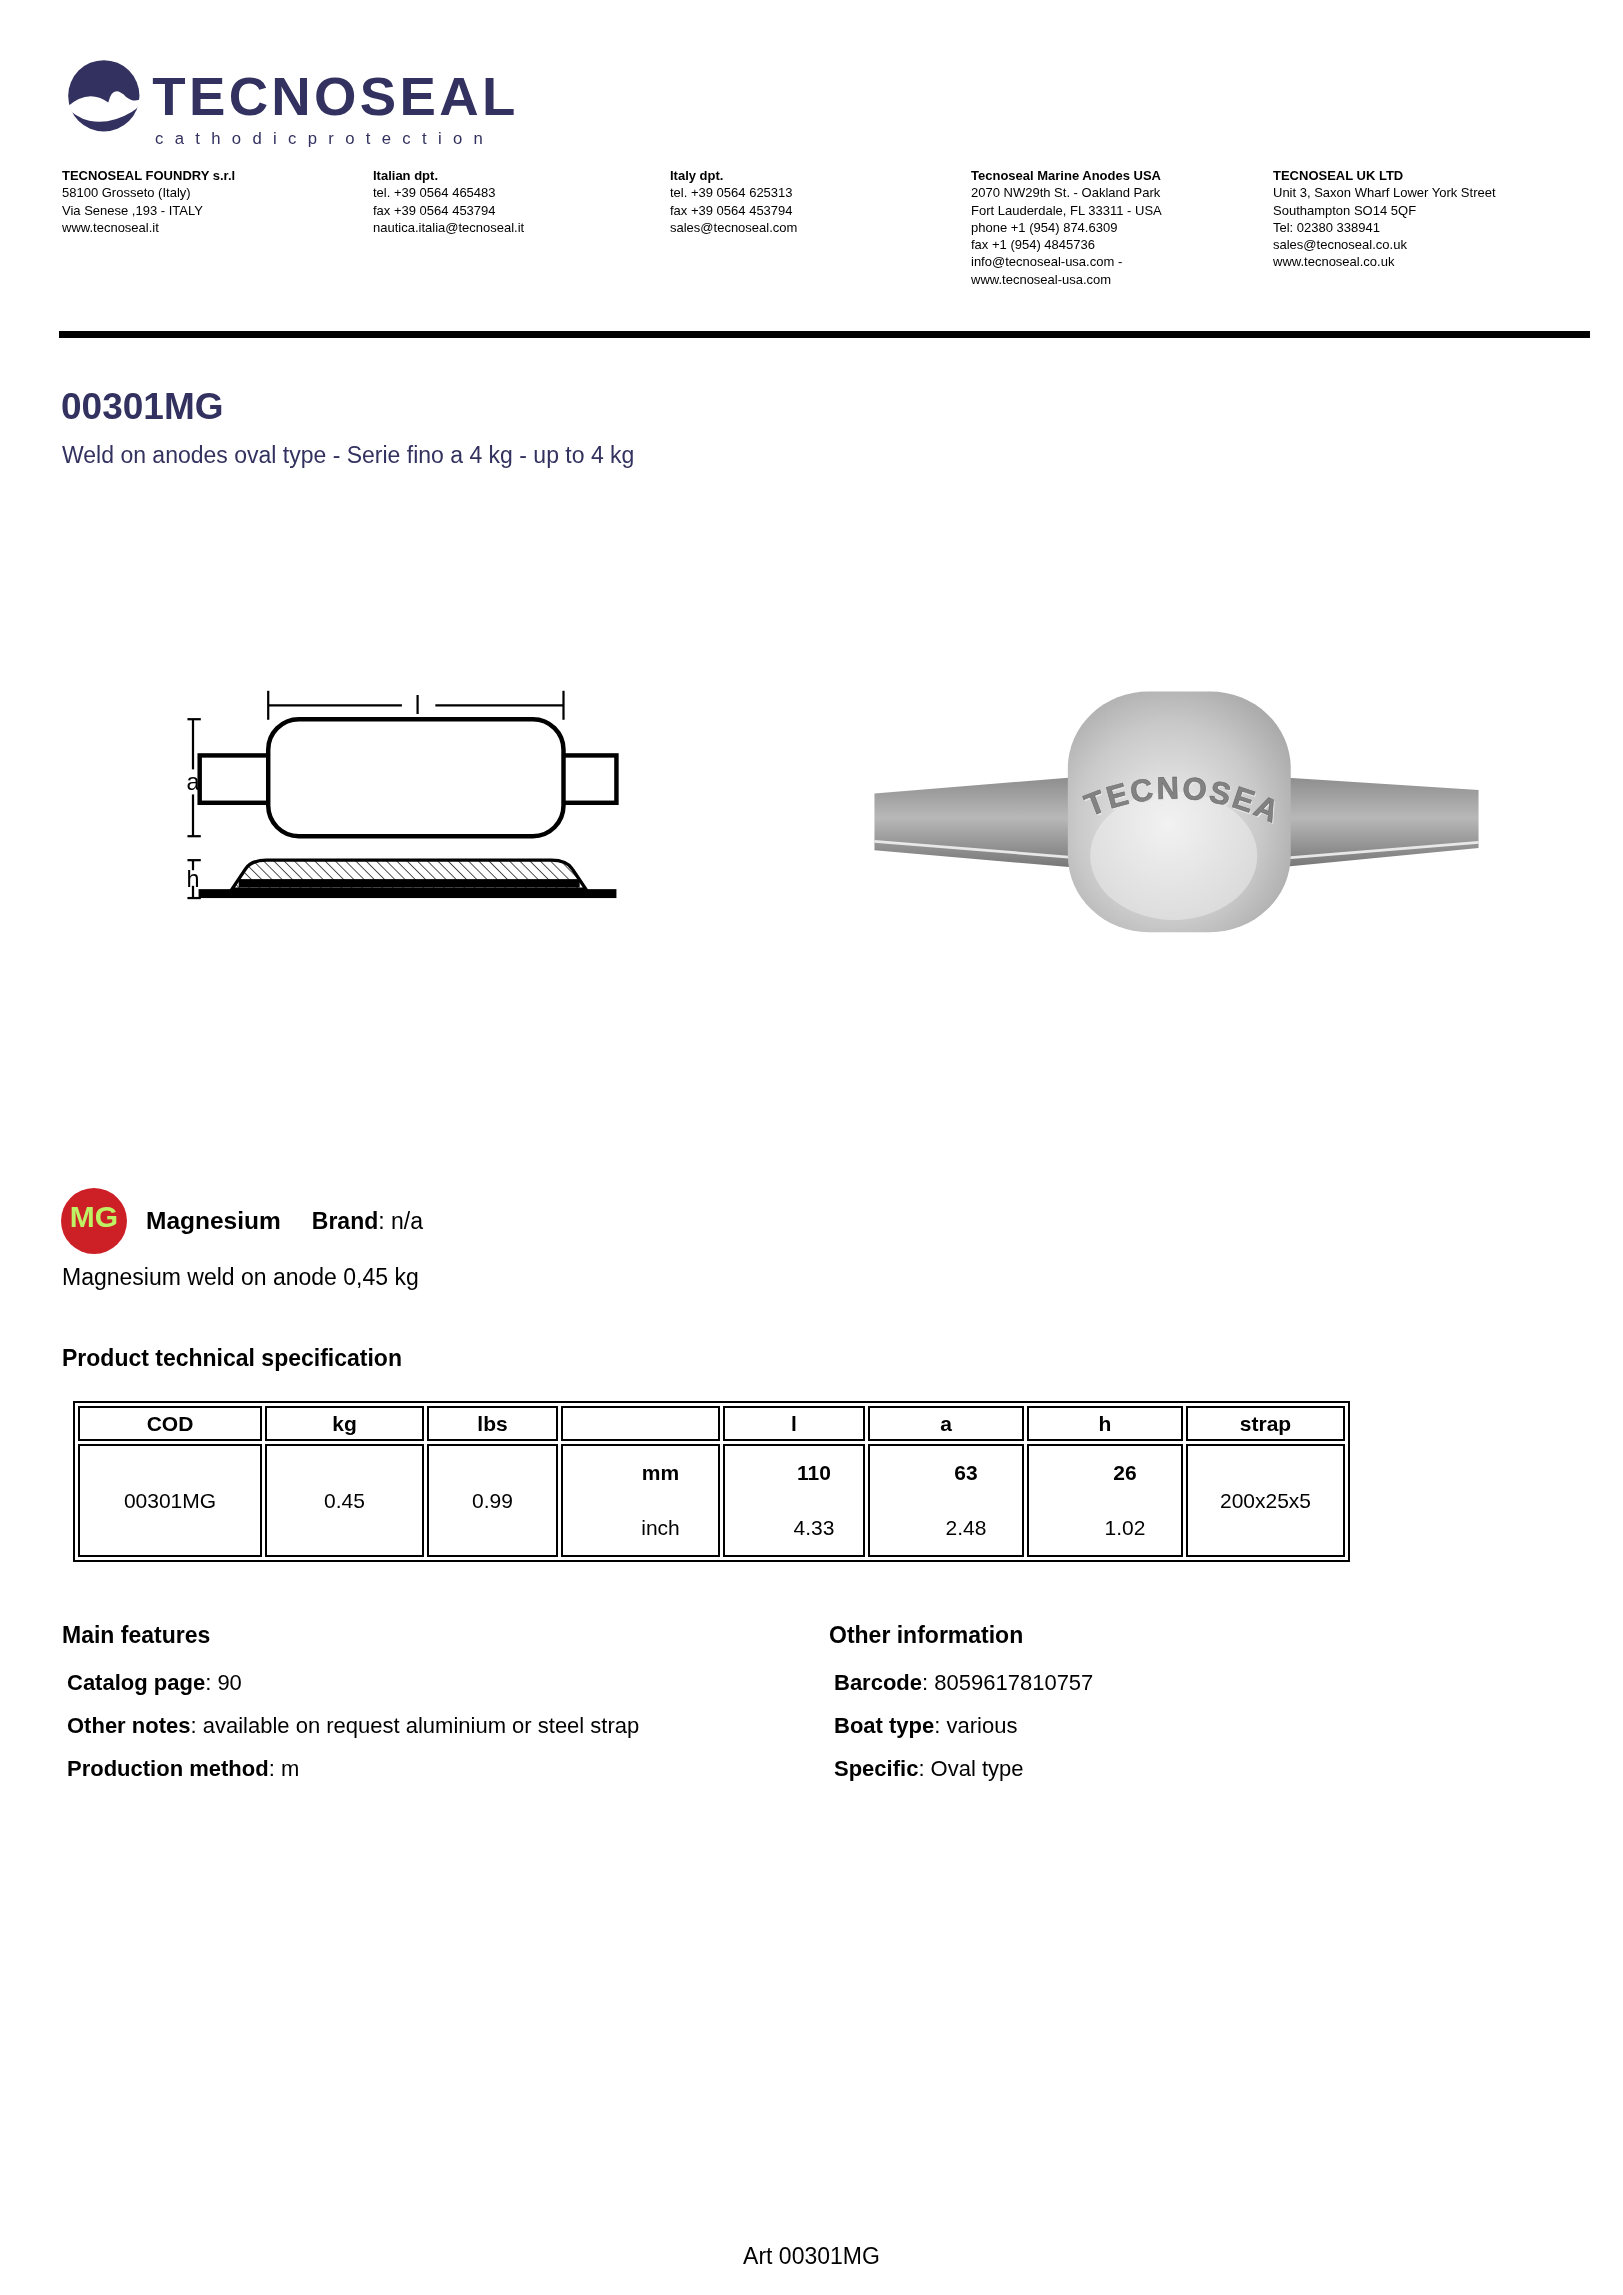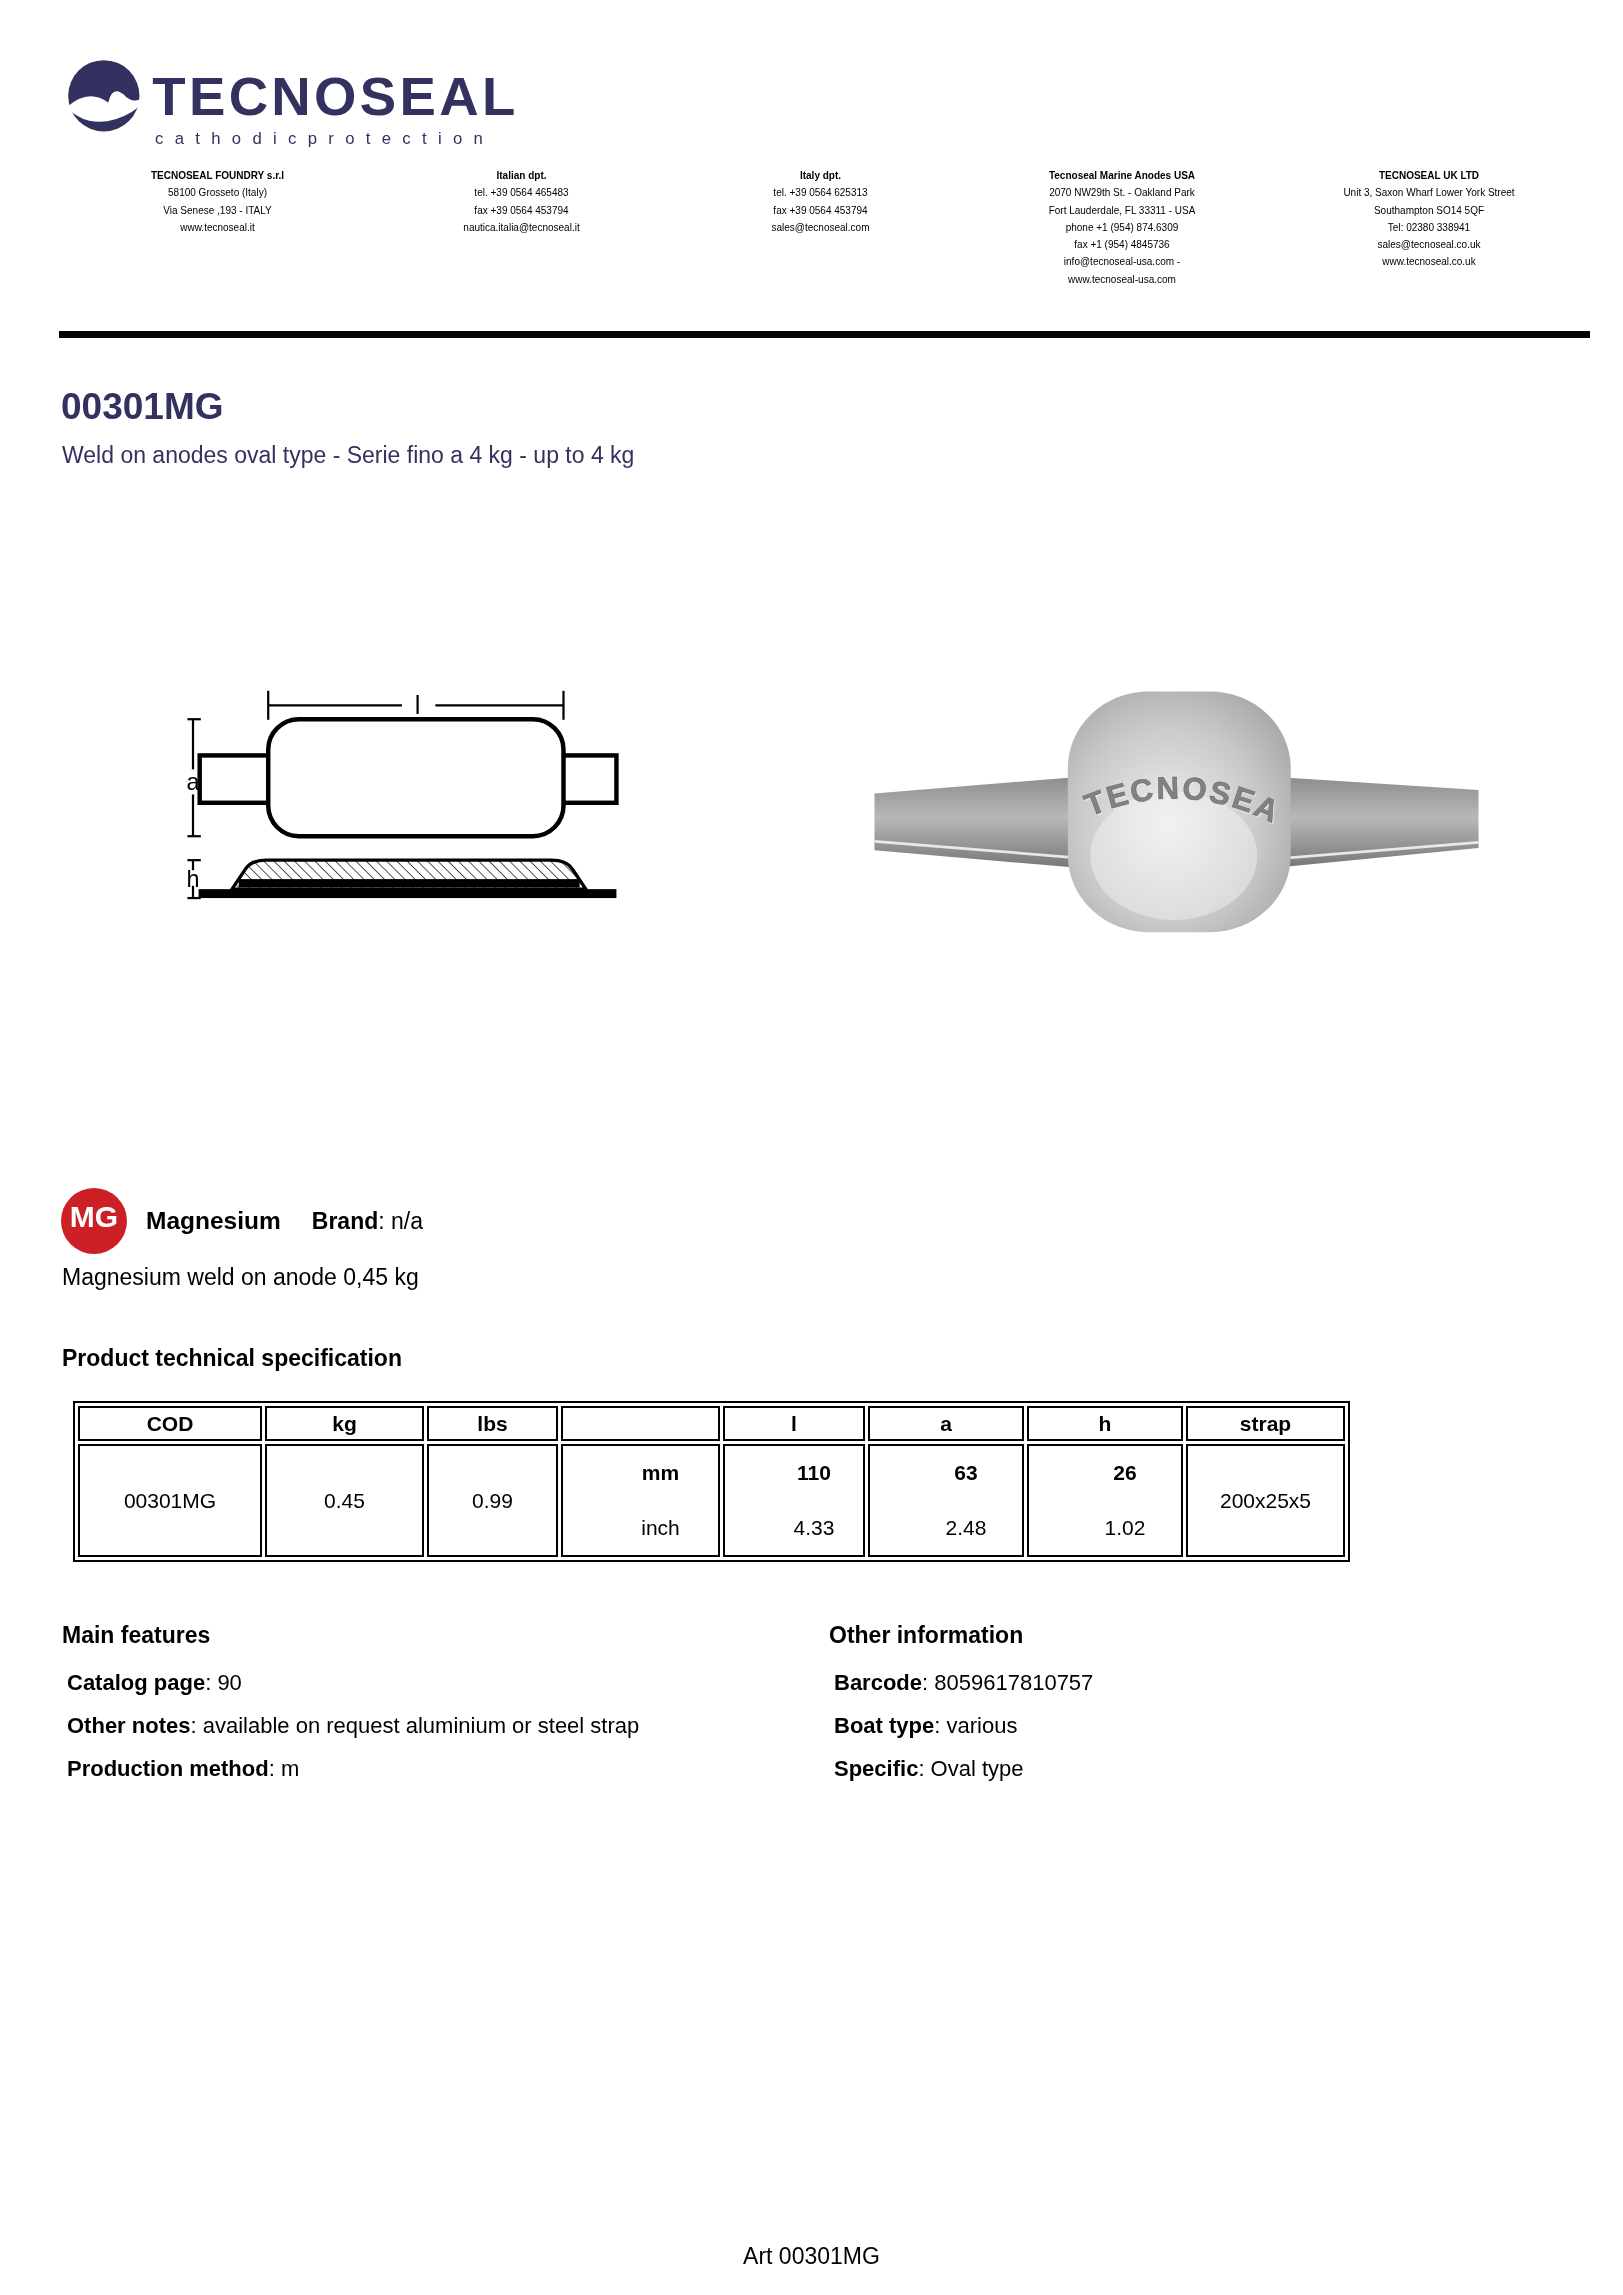--- a/index.html
+++ b/index.html
@@ -8,33 +8,33 @@
   }
   *{box-sizing:border-box;}
   html,body{margin:0;padding:0;}
   body{
     width:1623px;height:2295px;position:relative;background:#ffffff;
     font-family:"Liberation Sans","DejaVu Sans",sans-serif;color:#000;
   }
   
   .logo{position:absolute;left:60px;top:49px;}
   .info-row{position:absolute;left:62px;top:167px;display:flex;width:1528px;}
-  .info-col{font-size:10px;line-height:17.3px;text-align:center;}
+  .info-col{font-size:13px;line-height:17.3px;}
   .info-col .t{font-weight:bold;}
   .c0{width:311px;} .c1{width:297px;} .c2{width:301px;} .c3{width:302px;} .c4{width:312px;}
   .divider{position:absolute;left:59px;top:331px;width:1531px;height:6.7px;background:#000;}
   
   .prod-title{position:absolute;left:61px;top:386px;font-size:37px;font-weight:bold;color:var(--navy);}
   .prod-subtitle{position:absolute;left:62px;top:442px;font-size:23px;color:var(--navy);}
   
   .drawing{position:absolute;left:187px;top:683px;}
   .photo{position:absolute;left:870px;top:683px;}
   
   .mg-row{position:absolute;left:61px;top:1187px;display:flex;align-items:center;height:68px;}
-  .mg-badge{width:66px;height:66px;border-radius:50%;background:var(--red);color:#ffffff;
+  .mg-badge{width:66px;height:66px;border-radius:50%;background:var(--red);color:#bef264;
     font-weight:bold;font-size:30px;display:flex;align-items:center;justify-content:center;
     padding-bottom:7.8px;}
   .mat-name{margin-left:19px;font-size:24.5px;font-weight:bold;}
   .brand{margin-left:31px;font-size:23px;}
   .brand .b{font-weight:bold;}
   .descr{position:absolute;left:62px;top:1264px;font-size:23px;}
   
   .spec-head{position:absolute;left:62px;top:1345px;font-size:23px;font-weight:bold;}
   table.spec{position:absolute;left:73px;top:1401px;border-collapse:separate;border-spacing:3.9px;
     border:2.8px solid #000;}

